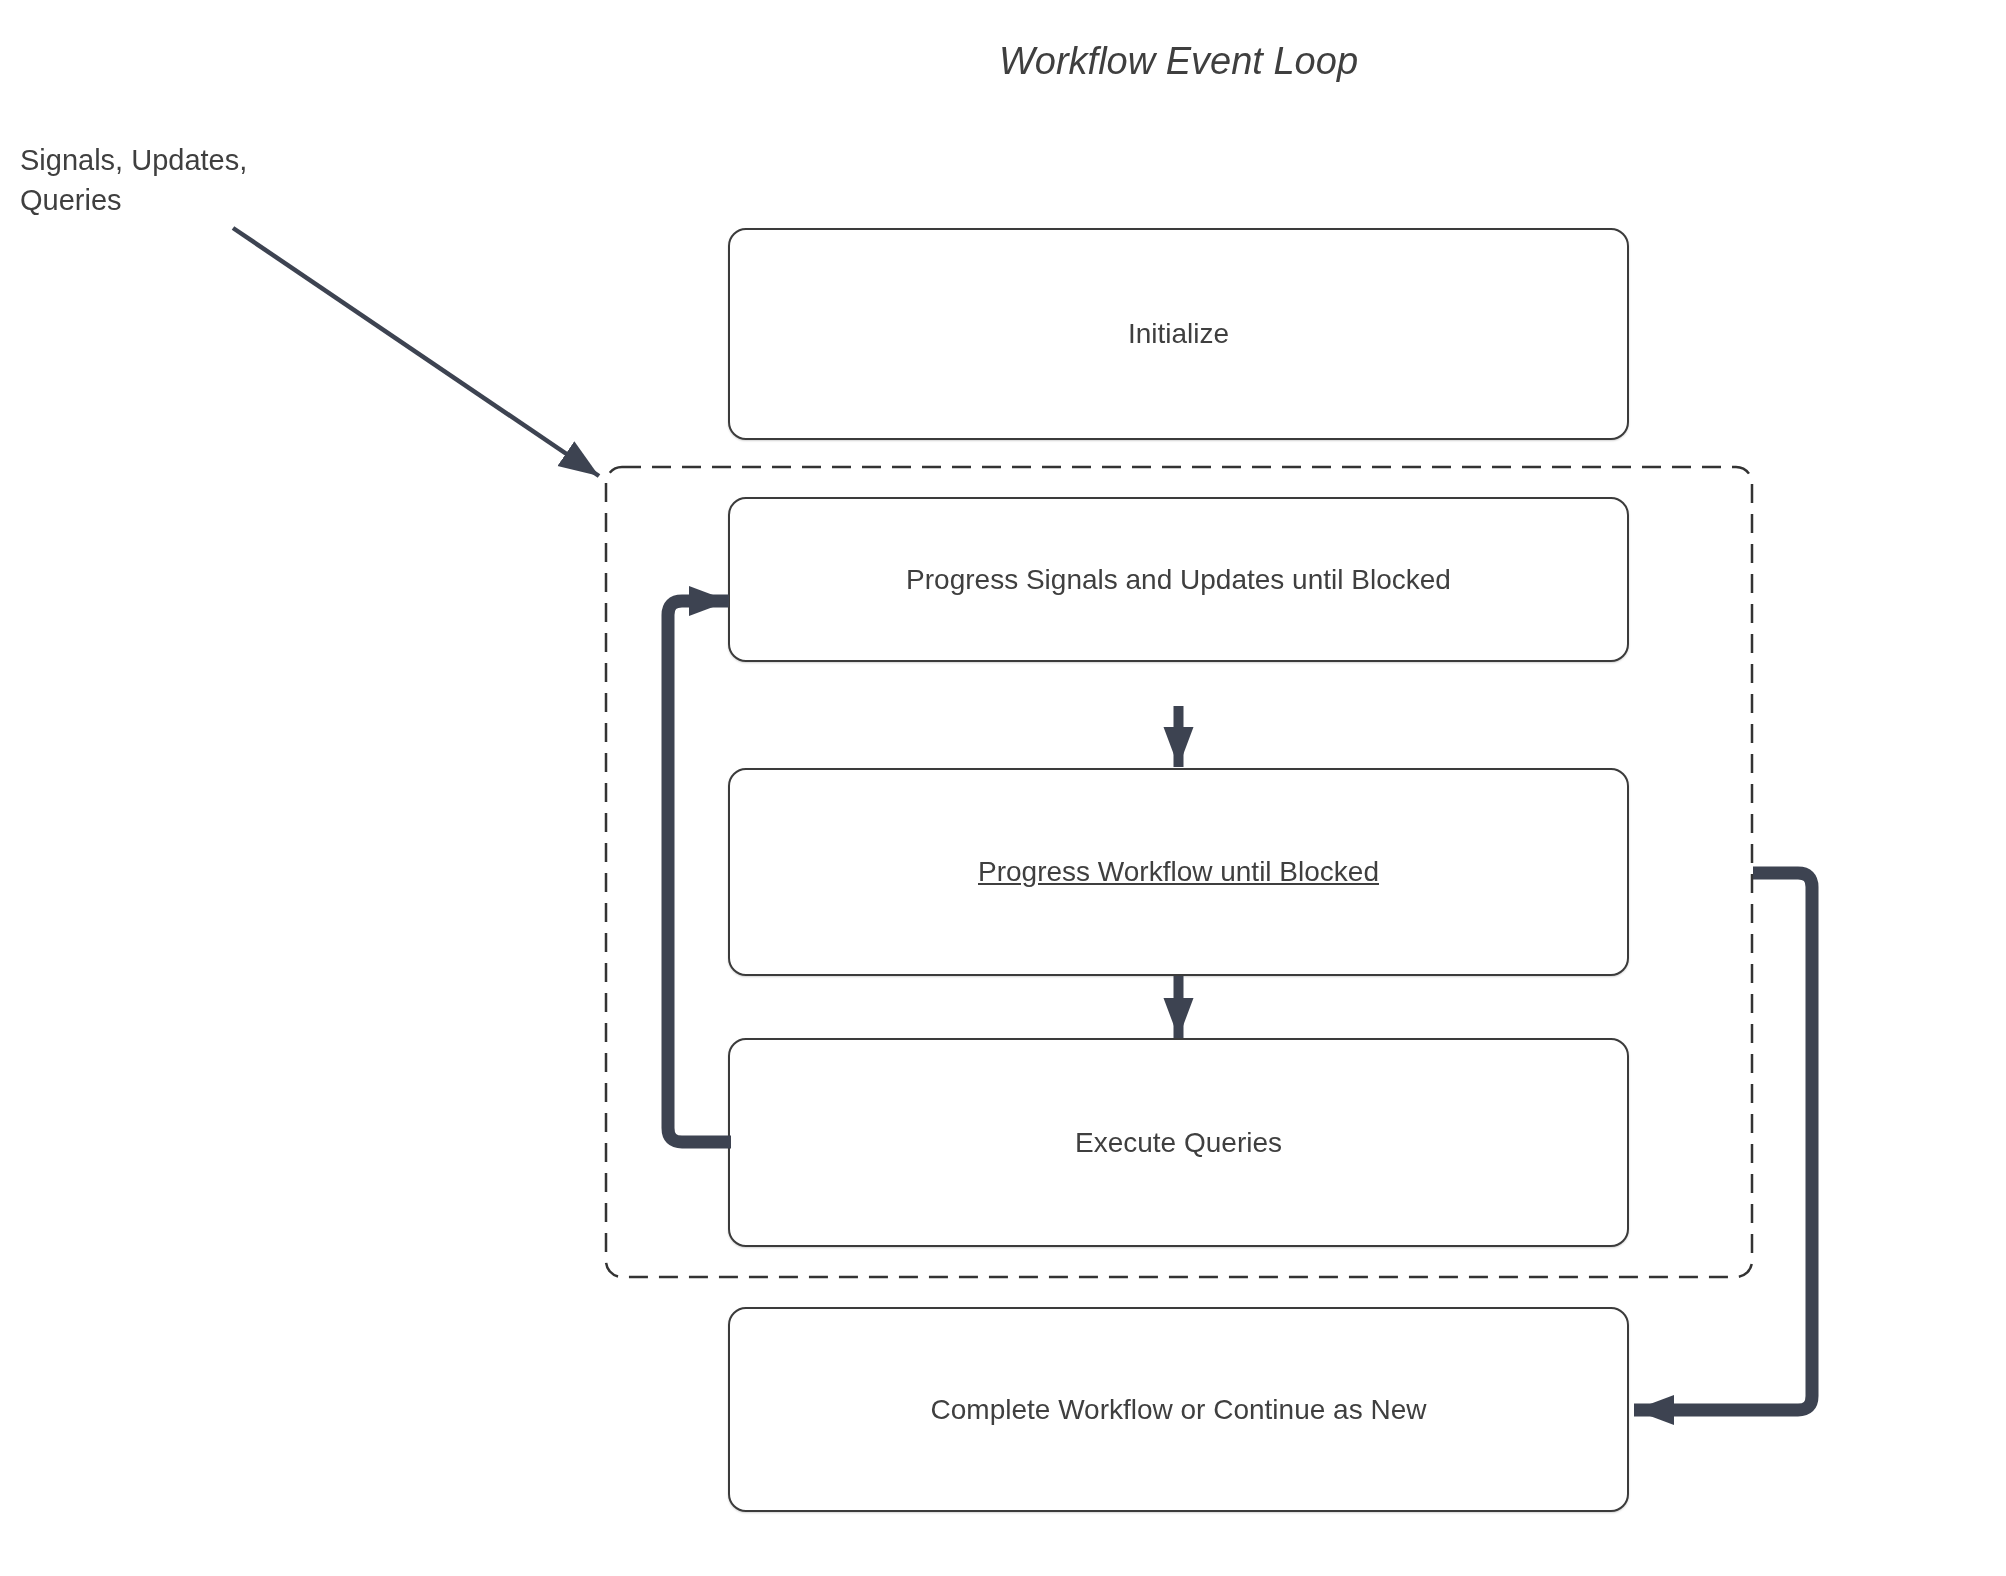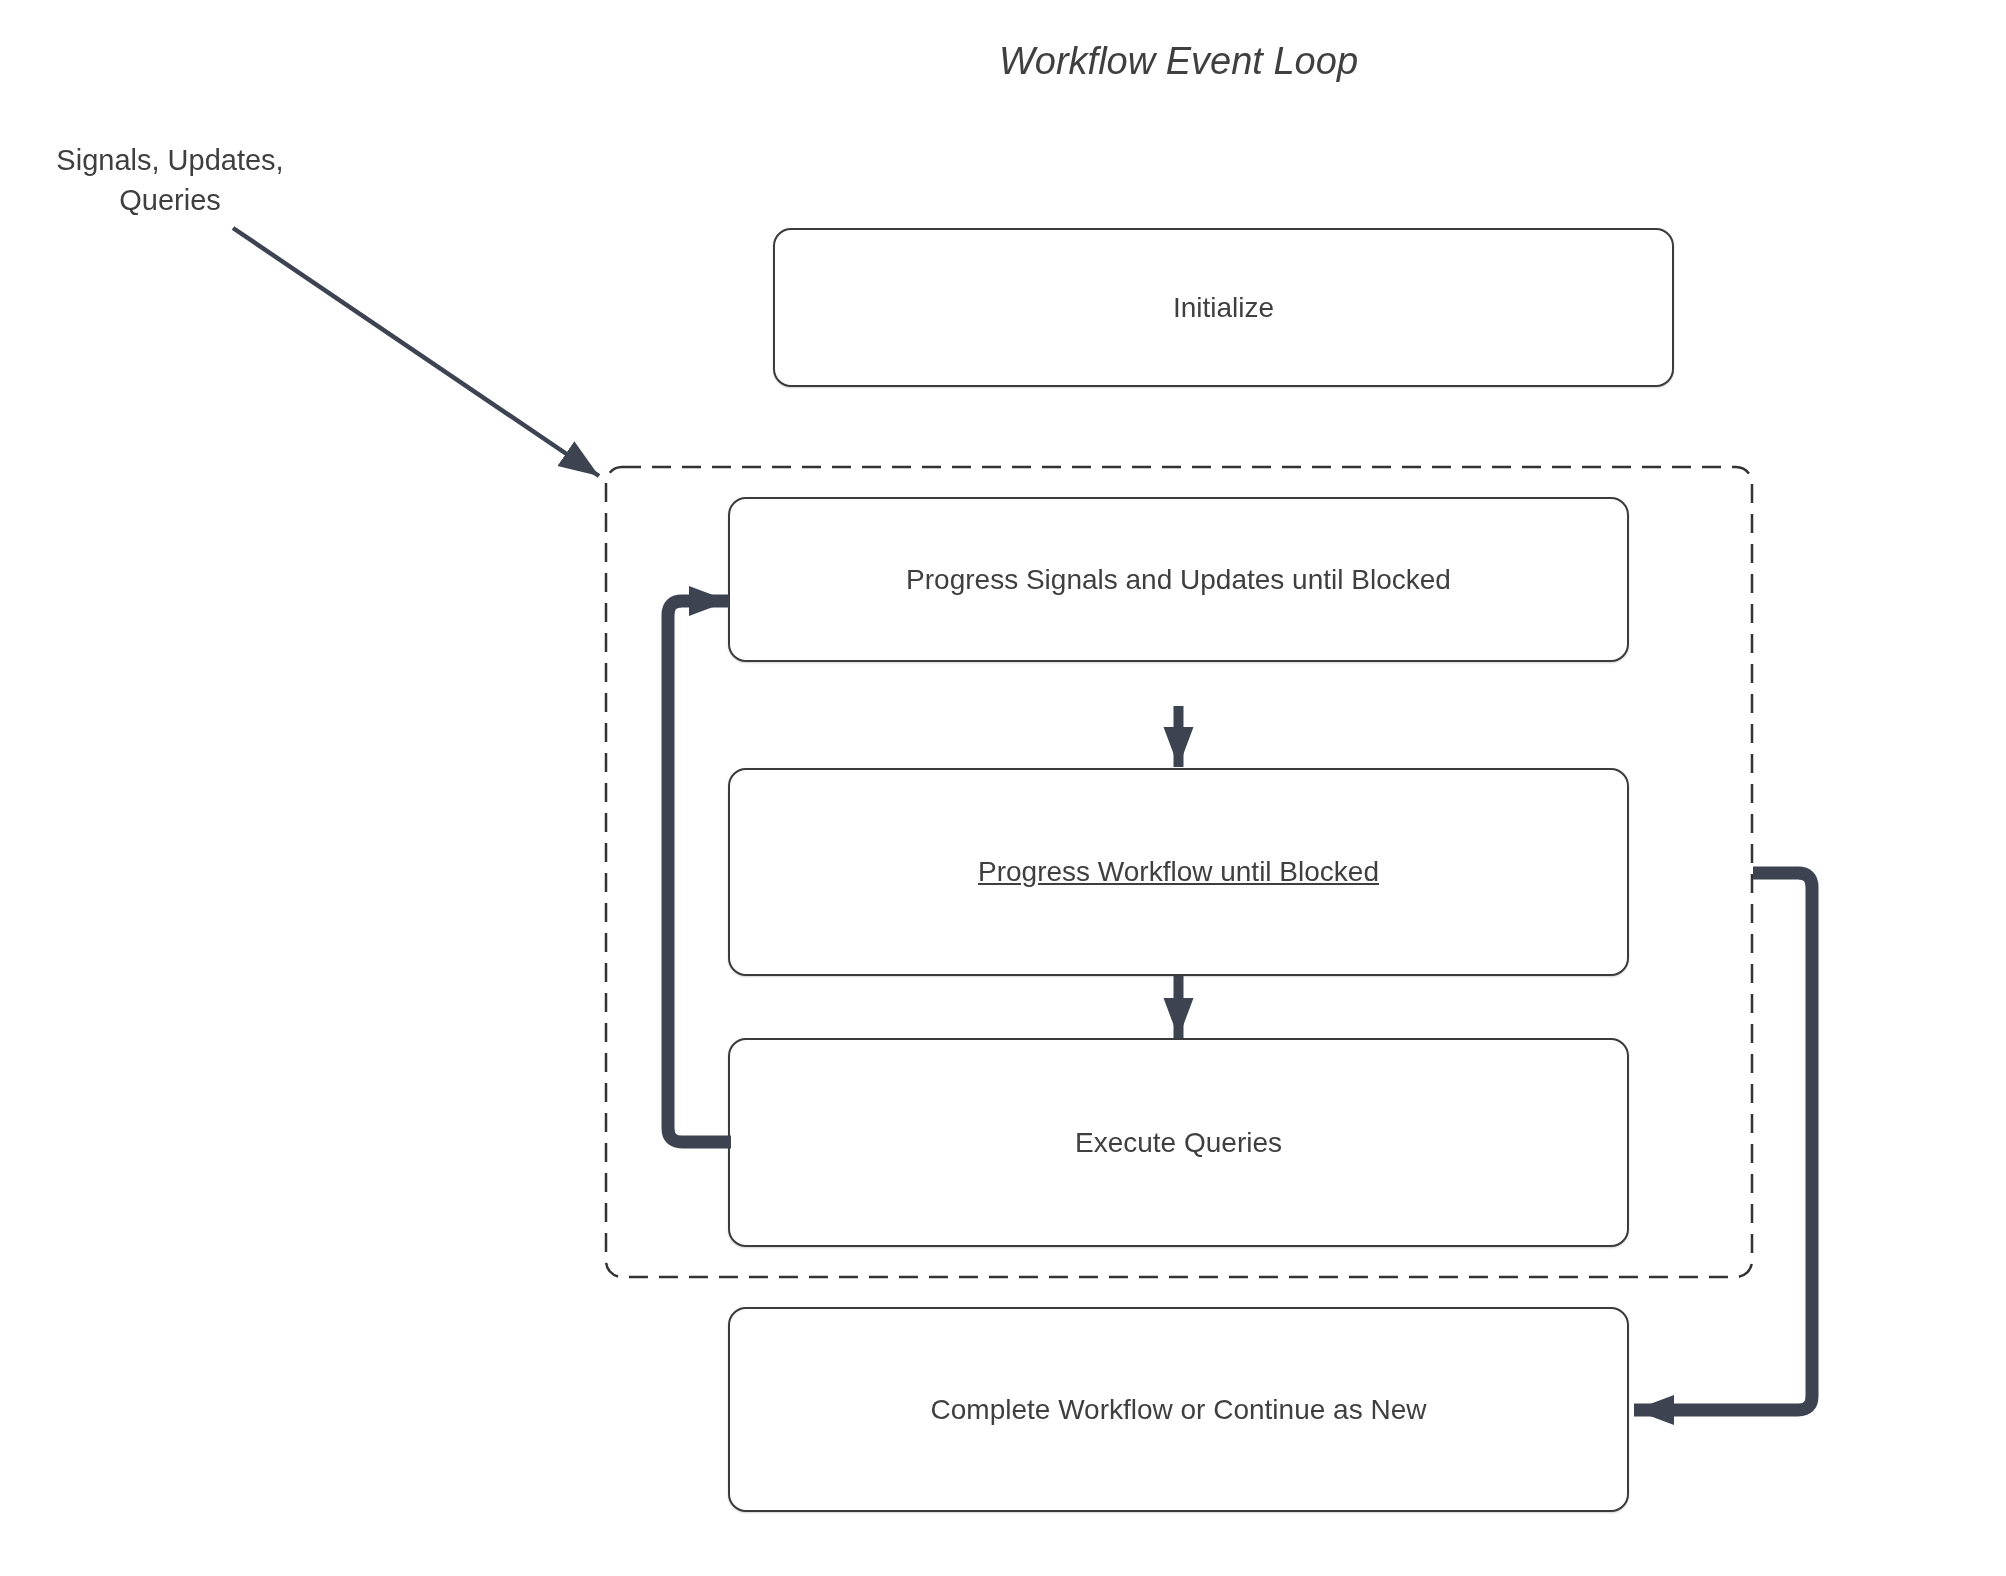--- a/index.html
+++ b/index.html
@@ -20,40 +20,40 @@
     position:absolute;
     left:728px;top:40px;width:901px;
     text-align:center;
     font-size:38px;
     font-style:italic;
     color:var(--text);
   }
   .annotation{
     position:absolute;
     left:20px;top:140px;width:300px;
-    text-align:center;
+    text-align:left;
     font-size:29px;
     line-height:40px;
     color:var(--text);
     white-space:pre-line;
   }
   .node{
     position:absolute;
     left:728px;width:901px;
     background:var(--bg);
     border:2px solid var(--node-border);
     border-radius:18px;
     box-shadow:0 1px 2px rgba(0,0,0,0.18);
     display:flex;align-items:center;justify-content:center;
     text-align:center;
     font-size:28px;
     color:var(--text);
     padding:0 30px;
   }
-  #node-initialize{top:228px;height:159px;margin-left:45px;}
+  #node-initialize{top:228px;height:212px;}
   #node-progress-signals{top:497px;height:165px;}
   #node-progress-workflow{top:768px;height:208px;text-decoration:underline;}
   #node-execute-queries{top:1038px;height:209px;}
   #node-complete{top:1307px;height:205px;}
   svg.overlay{
     position:absolute;left:0;top:0;
     width:2006px;height:1576px;
     pointer-events:none;
   }
   svg .thick{stroke:var(--arrow);stroke-width:13;fill:none;}

